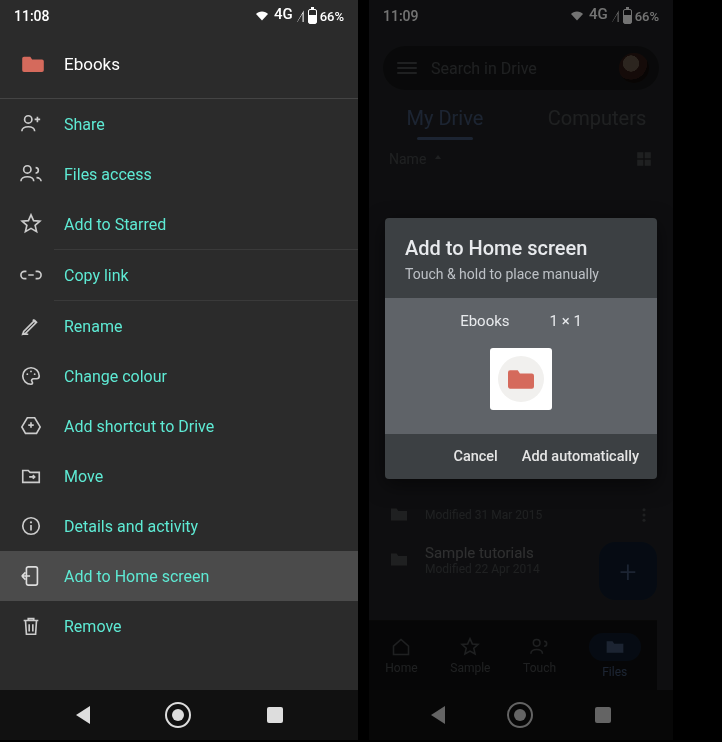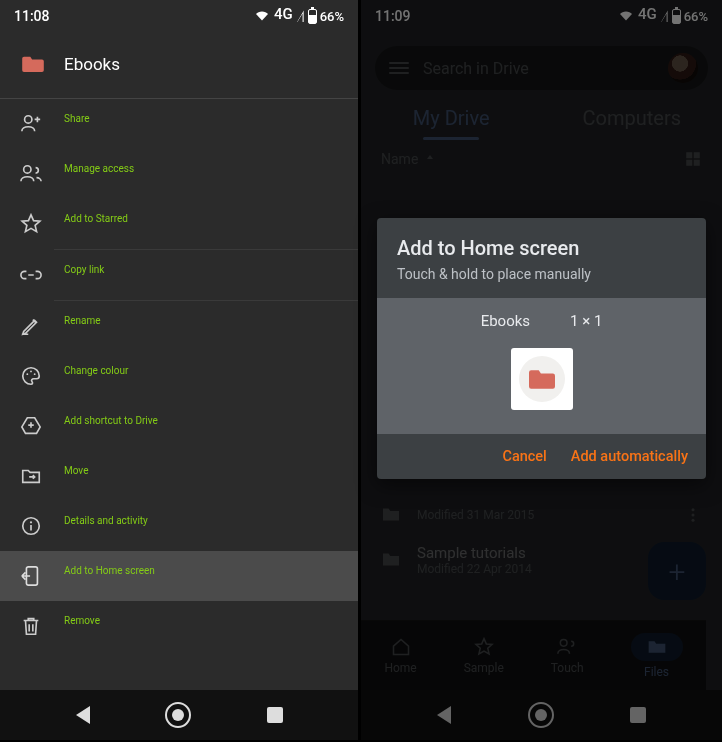--- a/index.html
+++ b/index.html
@@ -13,21 +13,21 @@
   }
   .phone {
     position: relative;
     width: 358px;
     height: 740px;
     background: #2b2b2b;
     color: #e6e6e6;
     display: flex;
     flex-direction: column;
   }
-  .phone.right { width: 361px; margin-left: 3px; background: #202124; }
+  .phone.right { width: 304px; margin-left: 11px; background: #202124; }
   
   .status {
     height: 30px;
     display: flex;
     align-items: center;
     justify-content: space-between;
     padding: 16px 14px;
     font-size: 14px;
     font-weight: 500;
     color: #fff;
@@ -69,24 +69,24 @@
   
   .folder-header {
     display:flex; align-items:center; gap:20px;
     padding: 22px 20px 24px 22px;
   }
   .folder-icon { width:22px; height:18px; }
   .folder-title { font-size:17px; color:#fff; }
   .hr { height:1px; background:#444; margin:0; }
   .menu { display:flex; flex-direction:column; }
   .item {
-    display:flex; gap:22px;
+    display:flex; align-items:center; gap:22px;
     padding: 14px 20px;
-    font-size:10px;
-    color:#84cc16;
+    font-size:16px;
+    color:#5eead4;
   }
   .item.highlight { background:#4b4b4b; }
   .item .ic { width:22px; height:22px; display:flex; align-items:center; justify-content:center; }
   .sub-hr { height:1px; background:#3a3a3a; margin-left:54px; }
   .item svg { display:block; }
 
   
   .navbar {
     margin-top:auto;
     height:50px;
@@ -206,21 +206,21 @@
     width:62px;height:62px;background:#fff;border-radius:3px;
     display:flex;align-items:center;justify-content:center;
   }
   .dlg-preview .circ{
     width:46px;height:46px;border-radius:50%;background:#f1f0ee;
     display:flex;align-items:center;justify-content:center;
   }
   .dlg-actions{
     display:flex; justify-content:flex-end; gap:24px;
     padding:14px 18px;
-    font-size:14.5px; font-weight:500; color:#f97316;
+    font-size:14.5px; font-weight:500; color:#e5e5e5;
   }
   .sup{font-size:15px;vertical-align:super;}
 </style>
 </head>
 <body>
 
 <div class="phone">
   <div class="status">
     <span>11:08</span>
     <span class="icons">
@@ -252,21 +252,21 @@
           </svg>
       </span>
       <span>Share</span>
     </div>
     <div class="item">
       <span class="ic">
         <svg width="22" height="22" viewBox="0 0 24 24">
             <path fill="none" stroke="#ccc" stroke-width="1.8" d="M8 11a4 4 0 1 0 0-8 4 4 0 0 0 0 8zm-7 9c0-3 3-5 7-5s7 2 7 5M17 11a3 3 0 1 0 0-6M23 20c0-2-2-4-5-4"></path>
           </svg>
       </span>
-      <span>Manage access</span>
+      <span>Files access</span>
     </div>
     <div class="item">
       <span class="ic">
         <svg width="22" height="22" viewBox="0 0 24 24">
             <path fill="none" stroke="#ccc" stroke-width="1.8" d="M12 2l2.8 6.3 6.9.6-5.2 4.6 1.6 6.8L12 16.8 5.9 20.3l1.6-6.8L2.3 8.9l6.9-.6z"></path>
           </svg>
       </span>
       <span>Add to Starred</span>
     </div>
     <div class="sub-hr"></div>

